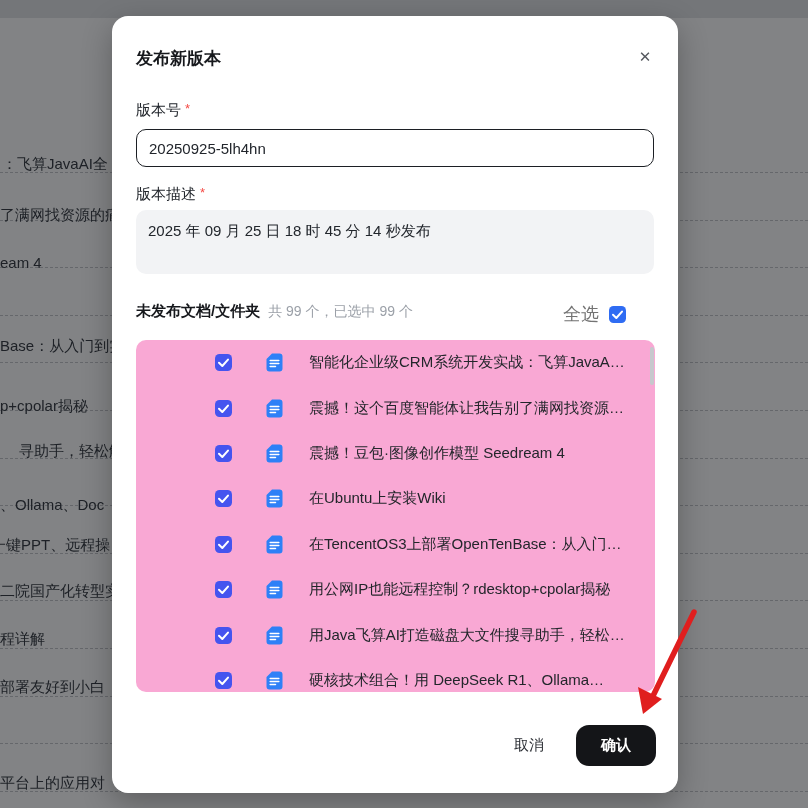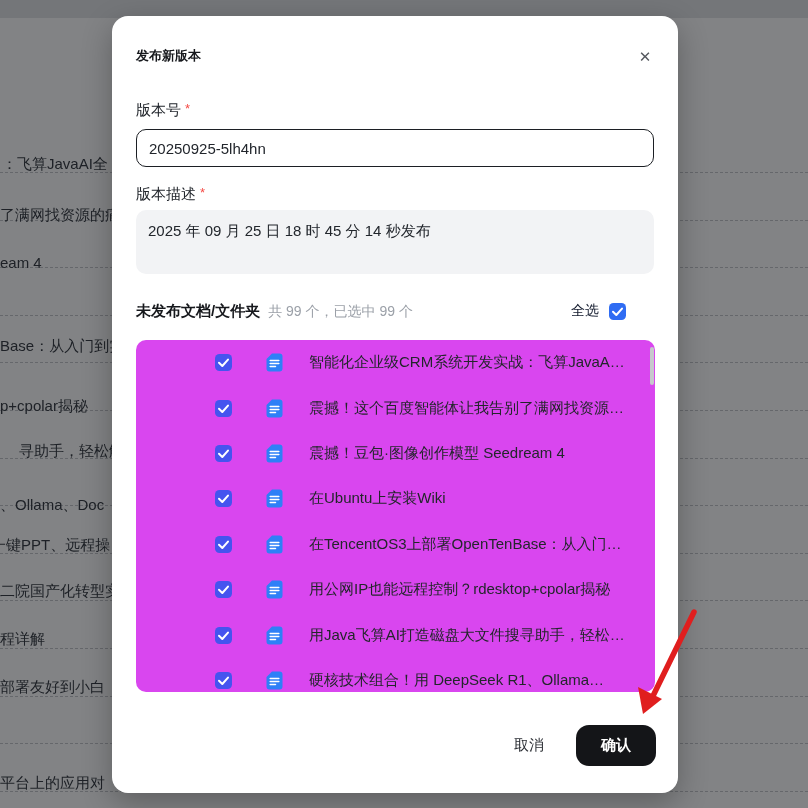--- a/index.html
+++ b/index.html
@@ -11,48 +11,48 @@
   #underlay { position:absolute; inset:0; background:#ffffff; }
   .u-topbar { position:absolute; left:0; top:0; width:808px; height:18px; background:#e2e3e6; }
   .bg-frag { position:absolute; font-size:15px; color:#2f343b; white-space:nowrap; line-height:17px; }
   .bg-dash { position:absolute; left:0; width:808px; border-top:1px dashed #c3c5c9; }
 
   #overlay { position:absolute; inset:0; background:rgba(15,17,21,0.52); }
 
   
   #modal { position:absolute; left:112px; top:16px; width:566px; height:777px;
     background:#ffffff; border-radius:16px; box-shadow:0 10px 30px rgba(0,0,0,0.28); }
-  .m-title { position:absolute; left:24px; top:31px; font-size:13px; font-weight:700; color:#16181c; }
+  .m-title { position:absolute; left:24px; top:31px; font-size:17px; font-weight:700; color:#16181c; }
   .m-close { position:absolute; right:22px; top:30px; width:22px; height:22px; text-align:center;
     font-size:15px; line-height:22px; color:#55585e; cursor:pointer; }
 
   .fld-label { position:absolute; left:24px; font-size:15px; color:#22262c; }
   .req { color:#f54a45; margin-left:4px; font-size:13px; vertical-align:2px; }
   .lab-version { top:85px; }
   .lab-desc { top:169px; }
 
   .version-input { position:absolute; left:24px; top:113px; width:518px; height:38px;
     border:1.5px solid #1c1f24; border-radius:10px; background:#fff; padding:0 12px;
     font-size:15px; color:#22262c; font-family:inherit; outline:none; }
   .desc-area { position:absolute; left:24px; top:194px; width:518px; height:64px;
     border:none; border-radius:10px; background:#f2f3f5; padding:11px 12px;
     font-size:15px; color:#22262c; font-family:inherit; outline:none; resize:none; line-height:20px; }
 
   .sec-row { position:absolute; left:24px; top:286px; width:518px; height:20px; }
   .sec-title { font-size:15px; font-weight:700; color:#16181c; }
   .sec-count { font-size:14px; color:#9ba0a8; margin-left:8px; }
   .select-all { position:absolute; right:28px; top:0; display:flex; align-items:center; gap:10px; }
-  .select-all-label { font-size:14px; color:#0f172a; }
+  .select-all-label { font-size:18px; color:#737373; }
 
   .cbx { width:17px; height:17px; border-radius:4.5px; display:inline-flex;
     align-items:center; justify-content:center; flex:0 0 17px; cursor:pointer; }
   .cbx svg { display:block; }
 
   .doc-list { position:absolute; left:24px; top:324px; width:519px; height:352px;
-    background:#d946ef; border-radius:10px; overflow:hidden; }
+    background:#f9a8d4; border-radius:10px; overflow:hidden; }
   .doc-row { display:flex; align-items:center; height:45.4px; padding-left:79px; cursor:pointer; }
   .doc-row:first-child { margin-top:5px; }
   .doc-ic { margin-left:34px; width:17px; height:19px; flex:0 0 17px; }
   .doc-title { margin-left:26px; font-size:15px; color:#23262b; white-space:nowrap;
     overflow:hidden; max-width:350px; }
   .list-scrollbar { position:absolute; right:1px; top:7px; width:4px; height:38px;
     background:#c6c8cc; border-radius:2px; }
 
   .m-footer { position:absolute; right:22px; bottom:27px; display:flex; align-items:center; gap:28px; }
   .btn-cancel { border:none; background:transparent; font-size:15px; color:#2a2d33;

